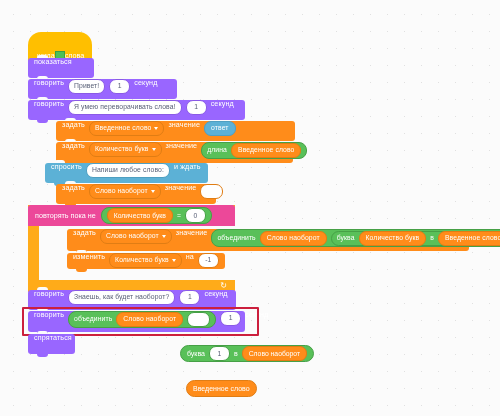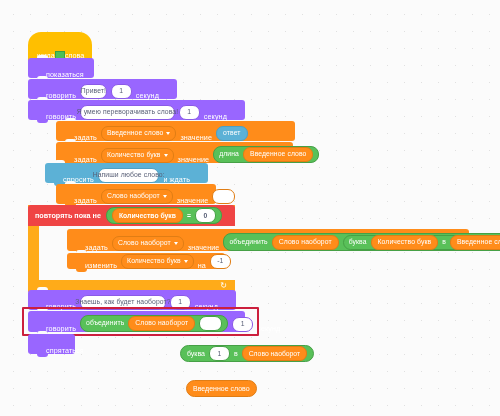--- a/index.html
+++ b/index.html
@@ -18,25 +18,25 @@
     width: 500px; height: 416px;
     background-color: #fbfbfb;
     background-image: radial-gradient(#e0e0e0 0.8px, transparent 0.9px);
     background-size: 17px 17px;
     background-position: 5px 6px;
   }
   
   .blk {
     position: absolute;
     display: flex;
-    align-items: flex-end;
+    align-items: flex-start;
     gap: 4px;
     box-sizing: border-box;
     height: 20px;
-    padding: 0 18px;
+    padding: 0 6px;
     border-radius: 3px;
     color: #ffffff;
     font-size: 7.2px;
     line-height: 1;
     white-space: nowrap;
     letter-spacing: 0.1px;
   }
   .blk .lbl { color: #ffffff; }
   
   .stack::before, .stack::after {
@@ -151,23 +151,23 @@
   
   .cblock {
     position: absolute;
     background: #ffab19;
     box-sizing: border-box;
   }
   .cblock .c-top {
     display: flex; align-items: center; gap: 5px;
     height: 21px;
     padding: 0 7px;
-    background: #ef4444;
+    background: #ec4899;
     border-radius: 3px 3px 0 0;
-    font-size: 7.2px; color: #fff; white-space: nowrap; font-weight: bold;
+    font-size: 7.2px; color: #fff; white-space: nowrap;
   }
   .cblock .c-left {
     width: 11px;
     background: #ffab19;
   }
   .cblock .c-bottom {
     display: flex; align-items: center; justify-content: flex-end;
     height: 12px;
     padding-right: 8px;
     background: #ffab19;

